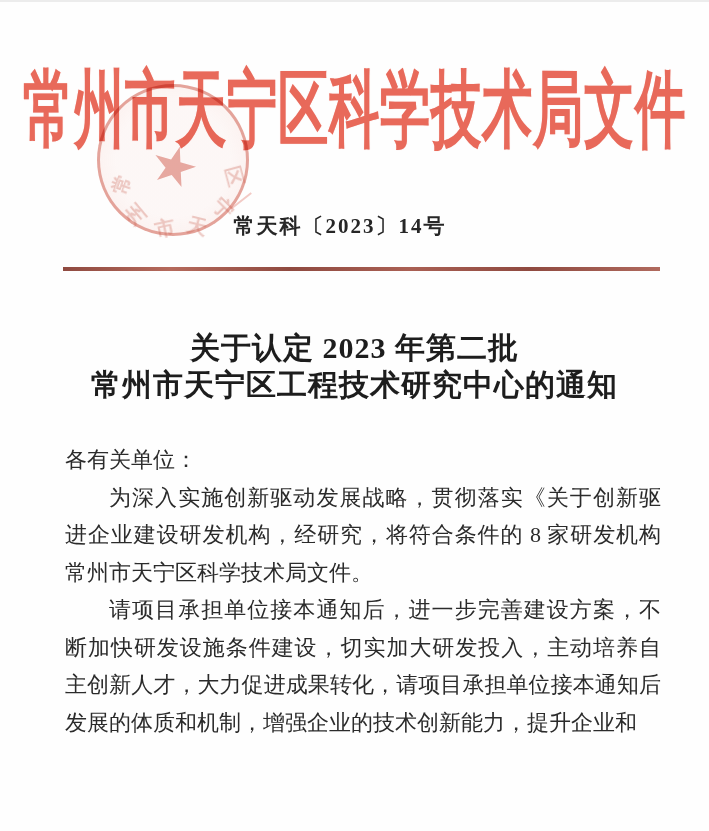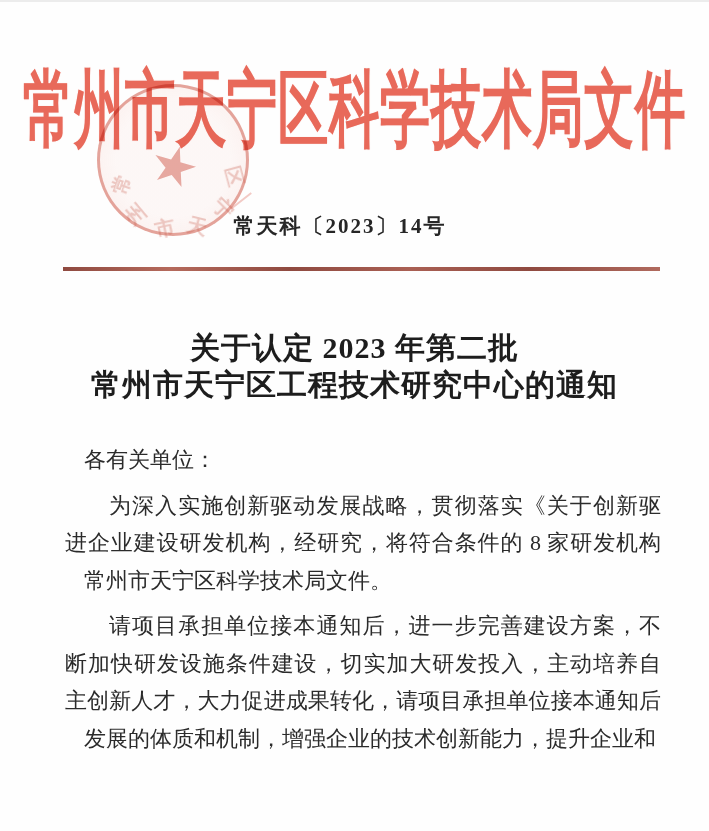--- a/index.html
+++ b/index.html
@@ -147,23 +147,22 @@
     color: #2b2b2b;
   }
   .bline { width: 596px; }
   .jfull {
     text-align: justify;
     text-align-last: justify;
   }
   .jend {
     text-align: left;
     text-align-last: left;
-    margin-left: 19px;
-  }
-  .indent { text-indent: 44px; margin-top: 8px; }
+  }
+  .indent { text-indent: 44px; }
 </style>
 </head>
 <body>
 
 <div class="page">
 
   <div class="scan-edge"></div>
 
   <div class="header-banner">
     <div class="header-title">常州市天宁区科学技术局文件</div>

